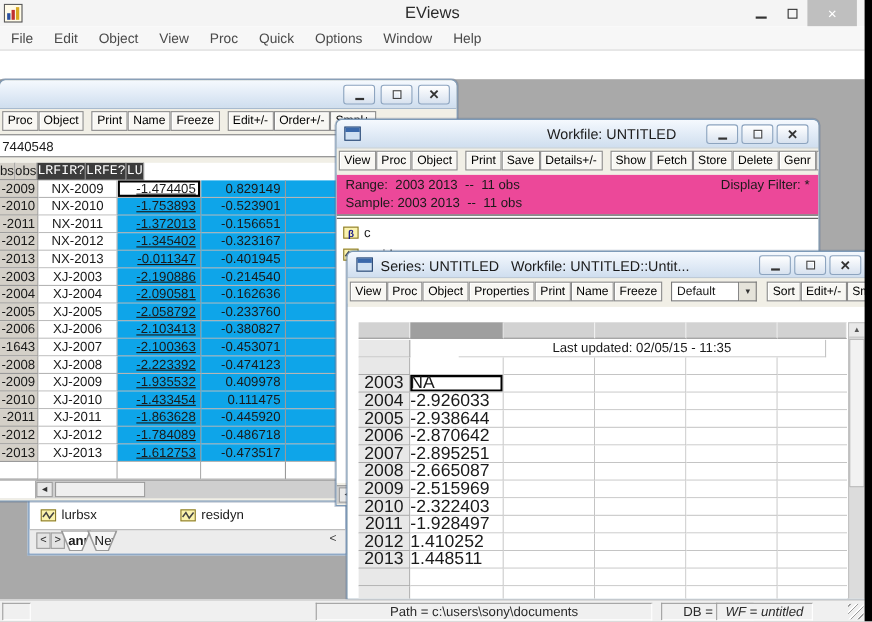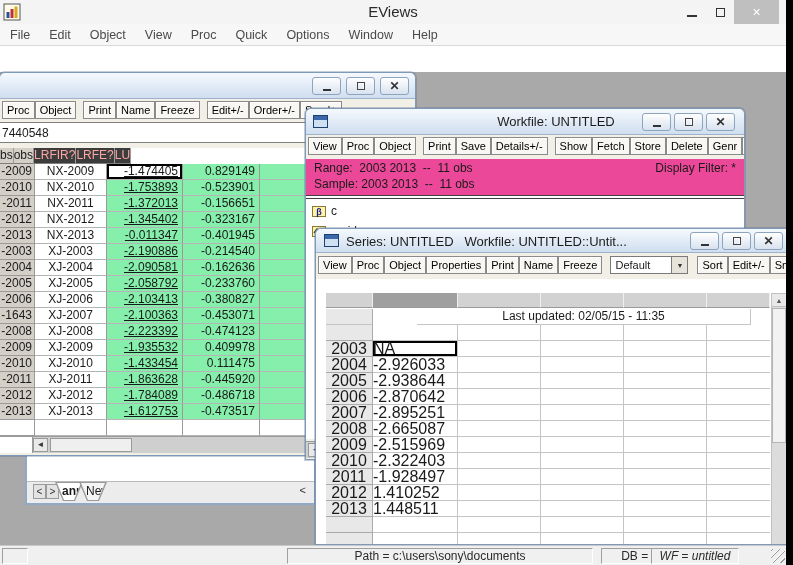--- a/index.html
+++ b/index.html
@@ -50,23 +50,23 @@
   .pool .txt { left:18px;margin-top:48px; }
   .pool .toolbar .tbtn:nth-child(3), .pool .toolbar .tbtn:nth-child(6) { margin-left:7px; }
   .pool-edit { position:absolute; left:0; top:49px; width:416px; height:21px; background:#fff;
                border-top:1px solid #808080; border-bottom:1px solid #808080; font-size:12px; padding:3px 2px; }
   .pool-table { position:absolute; left:0; top:75px; width:416px; background:#fff; }
   .prow { display:flex; height:16px; line-height:15px; font-size:12px; }
   .pc { border-right:1px solid #9a9a9a; border-bottom:1px solid #b5b5b5; overflow:hidden; }
   .pc.rh  { width:35px; background:#d4d0c8; text-align:right; padding-right:2px; border-bottom:1px solid #9a9a9a; }
   .pc.obs { width:72px; background:#ffffff; text-align:center; }
   .pc.n3 { width:76px;text-decoration:underline; } .pc.n4 { width:77px; } .pc.n5 { width:77px; }
-  .pc.lav { background:#86efac; text-align:right; padding-right:4px; }
+  .pc.lav { background:#0ea5e9; text-align:right; padding-right:4px; }
   .phead .pc { background:#d4d0c8; text-align:center; font-size:12px; border-bottom:1px solid #808080; }
-  .phead .pc:nth-child(n+3) { background:#3c3c3c; color:#fca5a5; }
+  .phead .pc:nth-child(n+3) { background:#3c3c3c; color:#ffffff;font-family:Liberation Mono, monospace; }
   .pool-rows .prow:first-child .pc.n3 { background:#fff; box-shadow:inset 0 0 0 2px #000; }
   .pool-rows .prow:last-child .pc { background:#fff; }
   .pool-hscroll { position:absolute; left:0; top:363px; width:416px; height:17px; background:#cfcfcf;
                   border-top:1px solid #9a9a9a; }
   .corner-box { position:absolute; left:0; top:0; width:33px; height:16px; background:#fff; border-right:1px solid #9a9a9a; }
   .sb-arrow { position:absolute; top:1px; width:15px; height:14px; background:#e9e9e9; border:1px solid #9a9a9a;
               font-size:8px; line-height:12px; text-align:center; color:#333; }
   .pool-hscroll .la { left:33px; }
   .pool-thumb { position:absolute; left:50px; top:1px; width:82px; height:14px; background:#efefef; border:1px solid #9a9a9a; }
 
@@ -177,20 +177,38 @@
     <span class="menu-item">Quick</span>
     <span class="menu-item">Options</span>
     <span class="menu-item">Window</span>
     <span class="menu-item">Help</span>
   </div>
 
 <div class="abs cmd-area"></div>
 <div class="abs mdi"></div>
 
 <div class="abs panelfrag">
+  <div style="display:flex; padding:3px 10px; gap:76px;">
+    <div class="objrow">
+      <span class="ser-icon">
+          <svg width="12" height="9" viewBox="0 0 12 9">
+            <polyline points="1,6 4,2 7,7 11,2" fill="none" stroke="#444" stroke-width="1.4"></polyline>
+          </svg>
+        </span>
+      <span>lurbsx</span>
+    </div>
+    <div class="objrow">
+      <span class="ser-icon">
+          <svg width="12" height="9" viewBox="0 0 12 9">
+            <polyline points="1,6 4,2 7,7 11,2" fill="none" stroke="#444" stroke-width="1.4"></polyline>
+          </svg>
+        </span>
+      <span>residyn</span>
+    </div>
+  </div>
   <div class="pagetabs">
     <span class="tabspin">&lt;</span>
     <span class="tabspin">&gt;</span>
     <span class="tab active">
         <span>annual</span>
       </span>
     <span class="tab">
         <span>New Page</span>
       </span>
     <span class="tab-scroll-left">&lt;</span>

